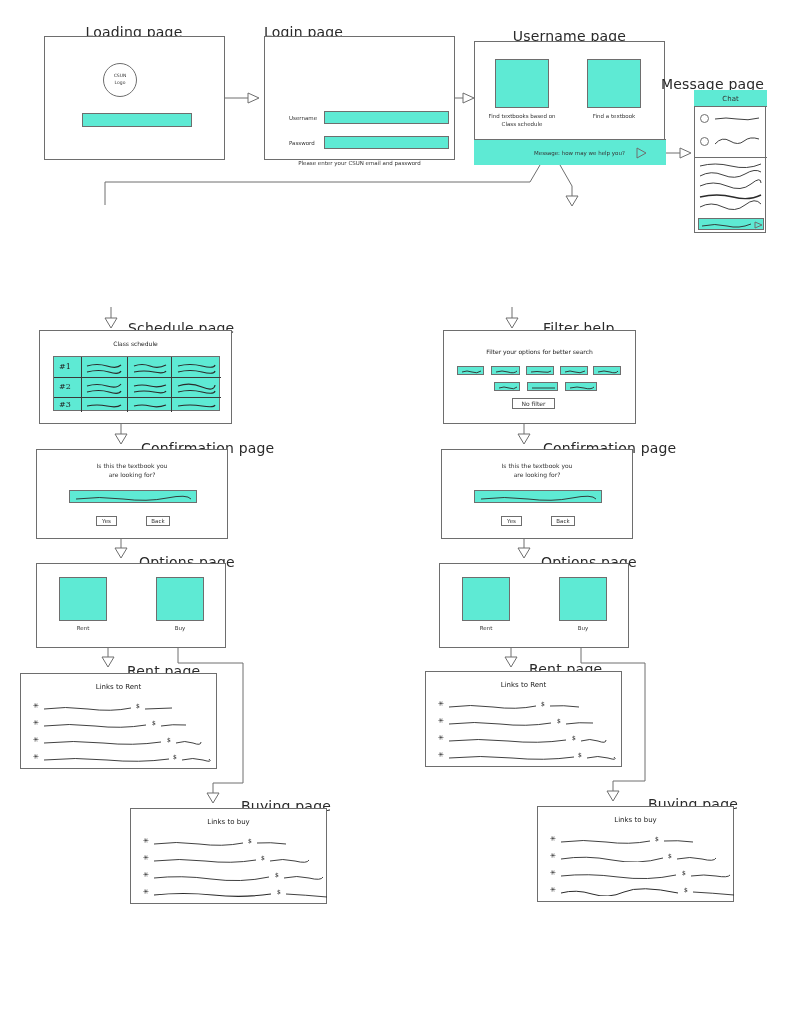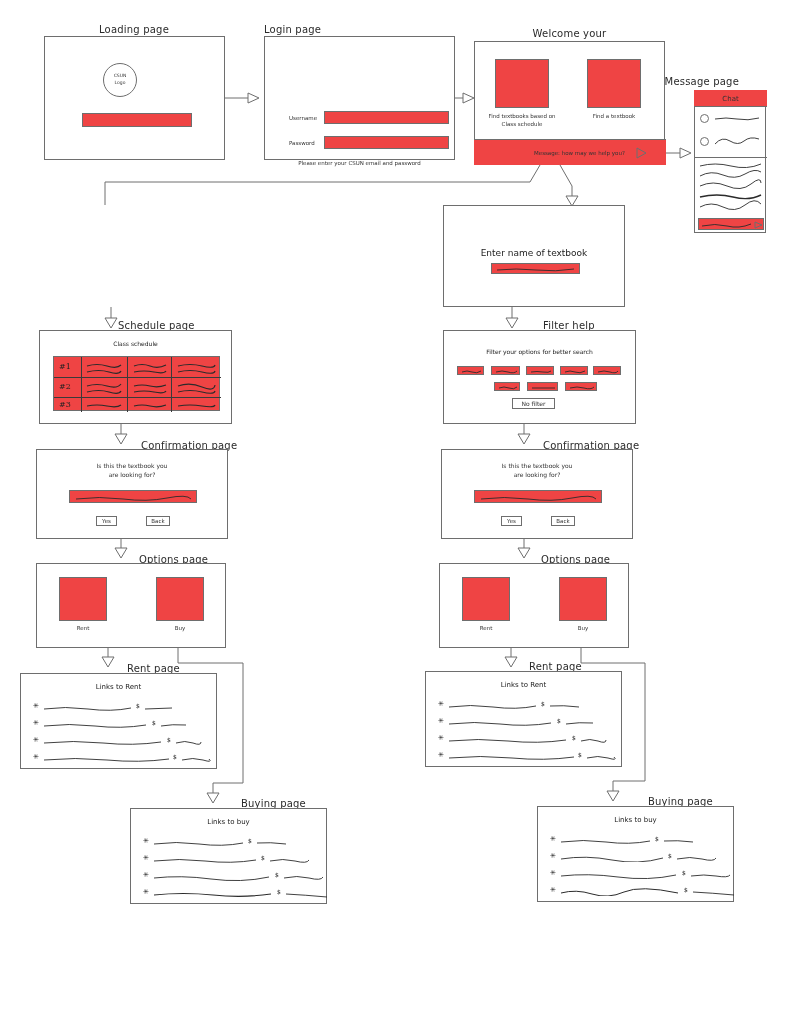--- a/index.html
+++ b/index.html
@@ -19,21 +19,21 @@
   }
   
   .frame {
     position: absolute;
     border: 1px solid #6e6e6e;
     background: #ffffff;
     box-sizing: border-box;
   }
   .frame-title {
     position: absolute;
-    font-size: 10px;
+    font-size: 14px;
     color: #2a2a2a;
     white-space: nowrap;
     letter-spacing: .2px;
     font-family: "DejaVu Sans", sans-serif;
   }
   .center-title {
     position: absolute;
     left: 0; right: 0;
     text-align: center;
     font-size: 9px;
@@ -48,21 +48,21 @@
   .label-c {
     position: absolute;
     text-align: center;
     font-size: 5.5px;
     color: #333;
     line-height: 1.5;
   }
   .box {
     position: absolute;
     border: 1px solid #6e6e6e;
-    background: #ef4444;
+    background: #5eead4;
     box-sizing: border-box;
   }
   .btn {
     position: absolute;
     border: 1px solid #6e6e6e;
     background: #fff;
     box-sizing: border-box;
     font-size: 5.5px;
     display: flex;
     align-items: center;
@@ -181,21 +181,21 @@
 
   <div class="frame-title" style="left:264px; top:24px; width:190px; text-align:left;">Login page</div>
   <div class="frame" style="left:264px; top:36px; width:191px; height:124px;">
     <span class="label" style="left:24px; top:78px;">Username</span>
     <div class="box" style="left:59px; top:74px; width:125px; height:13px;"></div>
     <span class="label" style="left:24px; top:103px;">Password</span>
     <div class="box" style="left:59px; top:99px; width:125px; height:13px;"></div>
     <div class="label-c" style="left:0; right:0; top:122px;">Please enter your CSUN email and password</div>
   </div>
 
-  <div class="frame-title" style="left:474px; top:28px; width:191px; text-align:center;">Welcome your</div>
+  <div class="frame-title" style="left:474px; top:28px; width:191px; text-align:center;">Username page</div>
   <div class="frame" style="left:474px; top:41px; width:191px; height:124px;">
 
     <div class="box" style="left:20px; top:17px; width:54px; height:49px;"></div>
     <div class="label-c" style="left:6px; top:70px; width:82px;">
       <div>Find textbooks based on</div>
       <div>Class schedule</div>
     </div>
 
     <div class="box" style="left:112px; top:17px; width:54px; height:49px;"></div>
     <div class="label-c" style="left:98px; top:70px; width:82px;">Find a textbook</div>
@@ -242,30 +242,22 @@
       <svg class="squig" style="position:absolute; left:2px; top:2px;" width="52" height="8" viewBox="0 0 52 8">
           <path d="M1 5 Q 14 2 26 5 T 50 3" stroke-width="0.9"></path>
         </svg>
       <svg style="position:absolute; left:55px; top:2px;" width="9" height="8" viewBox="0 0 9 8">
           <polygon points="1,1 8,4 1,7" fill="none" stroke="#6e6e6e" stroke-width="1"></polygon>
         </svg>
     </div>
   </div>
 
 
-  <div class="frame" style="left:443px; top:205px; width:182px; height:102px;">
-    <div class="center-title" style="top:42px;">Enter name of textbook</div>
-    <div class="box" style="left:47px; top:57px; width:89px; height:11px;">
-      <svg class="squig" style="position:absolute; left:4px; top:2px;" width="80" height="7" viewBox="0 0 80 7">
-          <path d="M1 4 Q 20 2 40 4 T 78 3" stroke-width="0.9"></path>
-        </svg>
-    </div>
-  </div>
-
-  <div class="frame-title" style="left:118px; top:320px;">Schedule page</div>
+
+  <div class="frame-title" style="left:128px; top:320px;">Schedule page</div>
   <div class="frame" style="left:39px; top:330px; width:193px; height:94px;">
     <div class="center-title" style="top:9px; font-size:6px;">Class schedule</div>
 
     <div class="box" style="left:13px; top:25px; width:167px; height:55px;">
 
       <div style="position:absolute; left:27px; top:0; width:1px; height:55px; background:#3a3a3a;"></div>
       <div style="position:absolute; left:73px; top:0; width:1px; height:55px; background:#3a3a3a;"></div>
       <div style="position:absolute; left:117px; top:0; width:1px; height:55px; background:#3a3a3a;"></div>
 
       <div style="position:absolute; left:0; top:20px; width:167px; height:1px; background:#3a3a3a;"></div>

